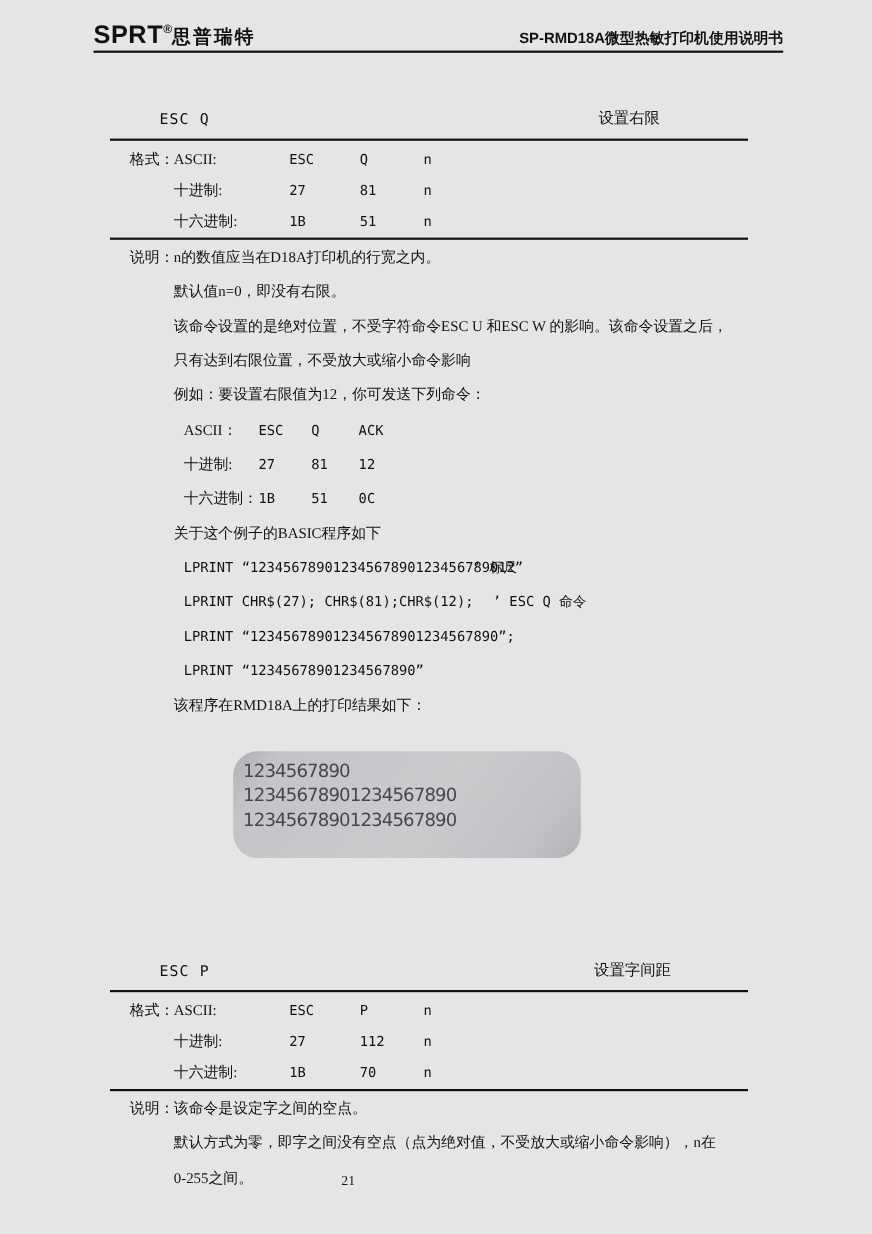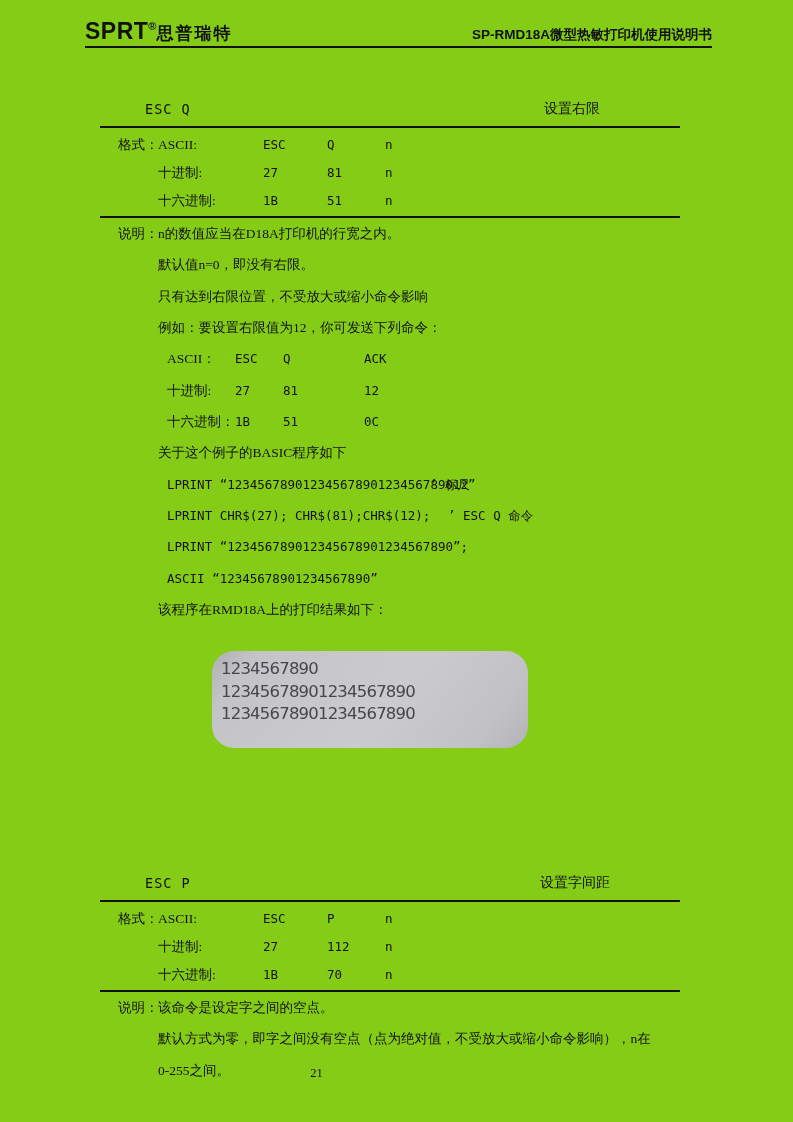--- a/index.html
+++ b/index.html
@@ -1,17 +1,17 @@
 <!DOCTYPE html>
 <html><head>
 <meta charset="utf-8">
 <style>
   html,body{margin:0;padding:0;background:#ffffff;}
   .page{
-    position:relative;width:793px;height:1122px;background:#84cc16;
+    position:relative;width:793px;height:1122px;background:#e5e5e5;
     font-family:"Liberation Serif","DejaVu Serif",serif;color:#111;overflow:hidden;
   }
   
   .header{
     position:absolute;left:85px;top:20px;width:627px;
     display:flex;justify-content:space-between;align-items:flex-end;
     border-bottom:2px solid #111;padding-bottom:3px;
   }
   .brand{font-family:"Liberation Sans","DejaVu Sans",sans-serif;font-weight:bold;
     font-size:23px;line-height:1;letter-spacing:.5px;white-space:nowrap;}
@@ -37,21 +37,21 @@
   .c1{left:163px;}
   .c2{left:227px;}
   .c3{left:285px;}
   .mono{font-family:"DejaVu Sans Mono","Liberation Mono",monospace;font-size:12.5px;}
   .notes .line{position:relative;height:31.35px;line-height:31.35px;white-space:nowrap;}
   .n-lab{left:18px;}
   .n-txt{left:58px;}
   .e-lab{left:67px;}
   .e1{left:135px;}
   .e2{left:183px;}
-  .e3{left:226px;margin-left:38px;}
+  .e3{left:226px;}
   .code{left:67px;}
   
   .photo{
     margin:26px 0 0 112px;width:316px;height:97px;box-sizing:border-box;
     background:linear-gradient(128deg,#aeaeb4 0%,#c4c4c8 12%,#cbcbce 55%,#c2c2c6 85%,#b2b2b8 100%);
     padding:7px 0 0 9px;overflow:hidden;border-radius:22px;
   }
   .photo .pl{
     font-family:"DejaVu Sans","Liberation Sans",sans-serif;
     font-size:16.5px;line-height:22.5px;color:#46464c;
@@ -100,20 +100,23 @@
     </div>
     <div class="notes">
       <div class="line">
         <span class="abs n-lab">说明：</span>
         <span class="abs n-txt">n的数值应当在D18A打印机的行宽之内。</span>
       </div>
       <div class="line">
         <span class="abs n-txt">默认值n=0，即没有右限。</span>
       </div>
       <div class="line">
+        <span class="abs n-txt">该命令设置的是绝对位置，不受字符命令ESC U 和ESC W 的影响。该命令设置之后，</span>
+      </div>
+      <div class="line">
         <span class="abs n-txt">只有达到右限位置，不受放大或缩小命令影响</span>
       </div>
       <div class="line">
         <span class="abs n-txt">例如：要设置右限值为12，你可发送下列命令：</span>
       </div>
       <div class="line">
         <span class="abs e-lab">ASCII：</span>
         <span class="abs e1 mono">ESC</span>
         <span class="abs e2 mono">Q</span>
         <span class="abs e3 mono">ACK</span>
@@ -138,21 +141,21 @@
         <span class="abs mono" style="left:330px">’ 标尺</span>
       </div>
       <div class="line">
         <span class="abs code mono">LPRINT  CHR$(27); CHR$(81);CHR$(12);</span>
         <span class="abs mono" style="left:348px">’ ESC Q 命令</span>
       </div>
       <div class="line">
         <span class="abs code mono">LPRINT “123456789012345678901234567890”;</span>
       </div>
       <div class="line">
-        <span class="abs code mono">ASCII  “12345678901234567890”</span>
+        <span class="abs code mono">LPRINT  “12345678901234567890”</span>
       </div>
       <div class="line">
         <span class="abs n-txt">该程序在RMD18A上的打印结果如下：</span>
       </div>
     </div>
     <div class="photo">
       <div class="pl">1234567890</div>
       <div class="pl">12345678901234567890</div>
       <div class="pl">12345678901234567890</div>
     </div>

